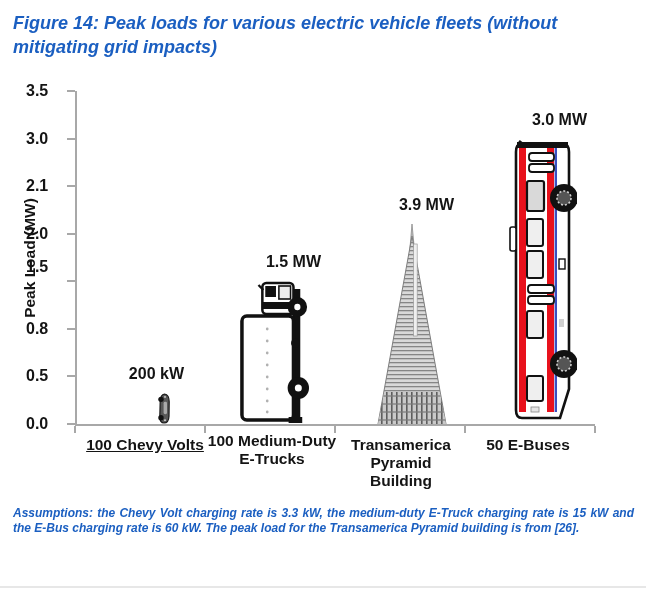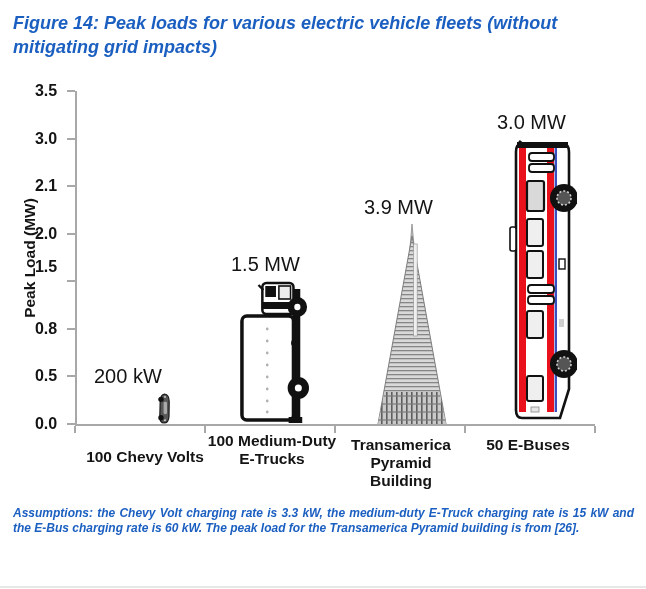--- a/index.html
+++ b/index.html
@@ -27,30 +27,30 @@
     color:var(--accent);line-height:1.25;text-align:justify;
   }
   .bottom-rule{position:absolute;left:0;top:586px;width:646px;height:2px;background:#e7e7e7;}
 
   
   .y-axis-line{position:absolute;background:var(--axis);width:2px;}
   .x-axis-line{position:absolute;background:var(--axis);height:2px;}
   .ytick-mark{position:absolute;height:2px;width:8px;background:var(--axis);}
   .xtick-mark{position:absolute;width:2px;height:7px;background:var(--axis);}
   .ytick-label{
-    position:absolute;width:40px;text-align:center;
+    position:absolute;width:40px;text-align:left;
     font-size:16px;font-weight:bold;color:var(--ink);line-height:1;
   }
   .y-axis-title{
     position:absolute;left:30px;top:258px;transform:translate(-50%,-50%) rotate(-90deg);
     font-size:15.5px;font-weight:bold;white-space:nowrap;color:var(--ink);
   }
   .value-label{
-    position:absolute;width:90px;text-align:left;
-    font-size:20px;font-weight:normal;color:var(--ink);line-height:1;
+    position:absolute;width:90px;text-align:right;
+    font-size:16px;font-weight:bold;color:var(--ink);line-height:1;
   }
   .cat-label{
     position:absolute;width:150px;text-align:center;
     font-size:15.5px;font-weight:bold;color:var(--ink);
     line-height:1.15;white-space:pre-line;
   }
   .glyph{position:absolute;}
   .truck-dot{fill:#b0b0b0;}
   .stripe-red{fill:var(--bus-red);}
   .stripe-blue{fill:var(--bus-blue);}
@@ -94,21 +94,21 @@
   <div>
     <div class="value-label" style="left: 94px; top: 365.603px;">200 kW</div>
     <svg class="glyph" id="glyph0" viewBox="0 0 16 32" preserveAspectRatio="none" width="16" height="31" style="left: 156px; top: 392.603px;">
       <path d="M8.5,1 C12,1.5 13.2,5 13.2,9 L13,24 C12.8,28.5 11,31 8,31 C5.2,31 3.8,28.5 3.8,24.5 L4.2,8.5 C4.4,4.5 5.5,1.5 8.5,1 Z" fill="#585858" stroke="#1a1a1a" stroke-width="1.2"></path>
       <circle cx="5" cy="6.5" r="2.7" fill="#111"></circle>
       <circle cx="5" cy="25.5" r="2.7" fill="#111"></circle>
       <rect x="7.6" y="9" width="3.4" height="13" rx="1.5" fill="#a9a9a9"></rect>
       <circle cx="9" cy="4" r="1" fill="#cfcfcf"></circle>
       <circle cx="9" cy="28" r="1" fill="#cfcfcf"></circle>
     </svg>
-    <div class="cat-label" style="left: 70px; top: 448px;">100 Chevy Volts</div>
+    <div class="cat-label" style="left: 70px; top: 436px; text-decoration: underline;">100 Chevy Volts</div>
   </div>
 
   <div>
     <div class="value-label" style="left: 231px; top: 254.286px;">1.5 MW</div>
     <svg class="glyph" id="glyph1" viewBox="0 0 72 143" preserveAspectRatio="none" width="70" height="143" style="left: 240px; top: 281.286px;">
 
       <rect x="54" y="8" width="8" height="132" fill="#111"></rect>
 
       <rect x="23" y="2" width="32" height="31" rx="4" fill="#fff" stroke="#111" stroke-width="2.6"></rect>
       <rect x="26" y="5" width="11" height="11" fill="#111"></rect>

